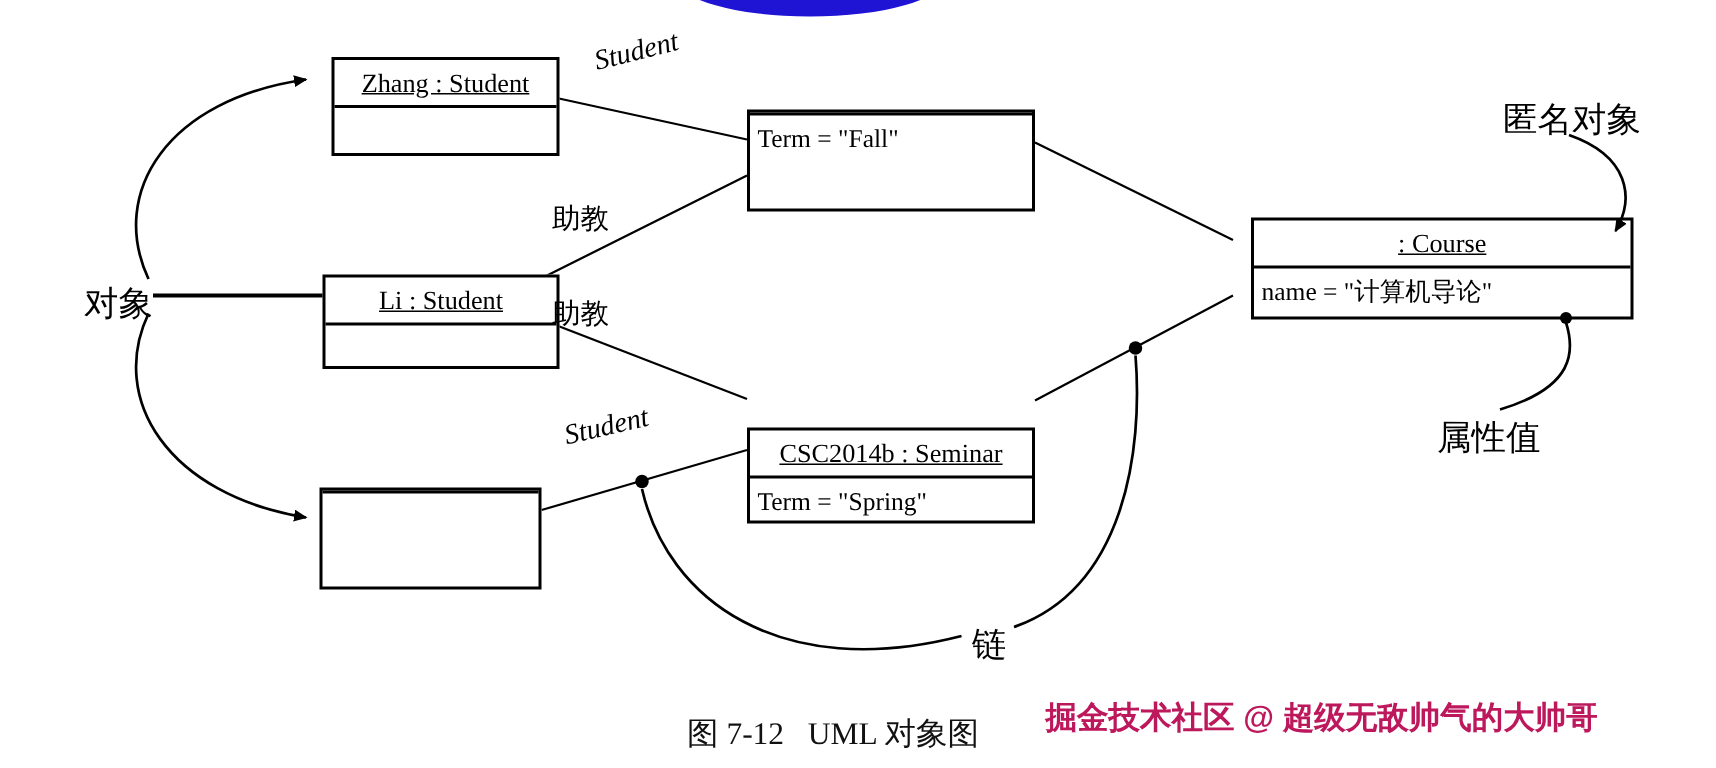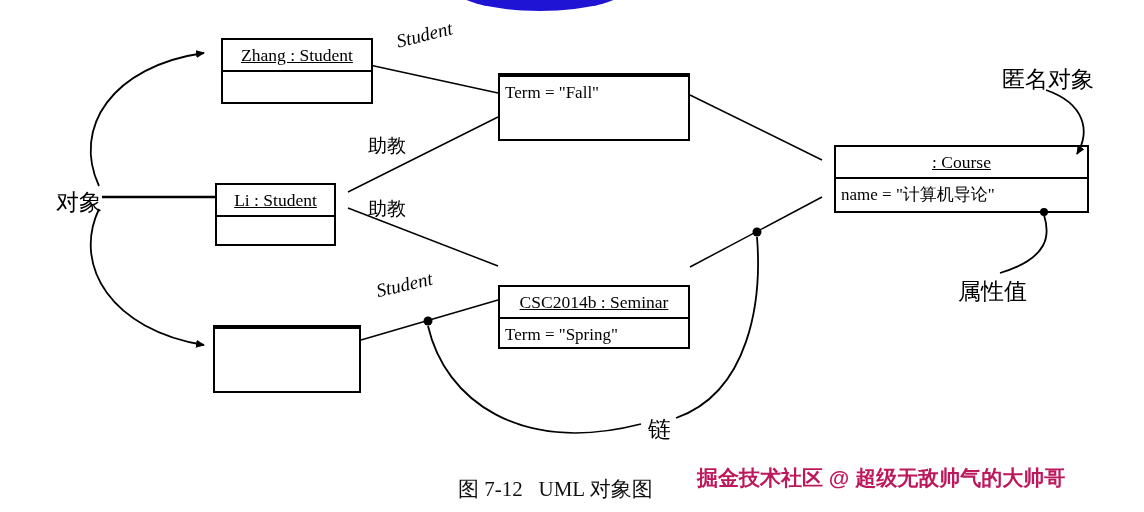--- a/index.html
+++ b/index.html
@@ -56,21 +56,21 @@
     <line x1="361" y1="340" x2="498" y2="300" stroke="#000" stroke-width="1.5"></line>
     <line x1="690" y1="95" x2="822" y2="160" stroke="#000" stroke-width="1.5"></line>
     <line x1="690" y1="267" x2="822" y2="197" stroke="#000" stroke-width="1.5"></line>
   </svg>
 
   <div class="obj-box" style="left:221px;top:38px;width:152px;height:66px;">
     <div class="obj-title">Zhang : Student</div>
     <div class="obj-attrs empty"></div>
   </div>
 
-  <div class="obj-box" style="left:215px;top:183px;width:121px;height:63px;">
+  <div class="obj-box" style="left:215px;top:183px;width:158px;height:63px;">
     <div class="obj-title">Li : Student</div>
     <div class="obj-attrs empty"></div>
   </div>
 
   <div class="obj-box" style="left:213px;top:325px;width:148px;height:68px;">
     <div class="obj-attrs empty"></div>
   </div>
 
   <div class="obj-box" style="left:498px;top:73px;width:192px;height:68px;">
     <div class="obj-attrs">Term = "Fall"</div>

